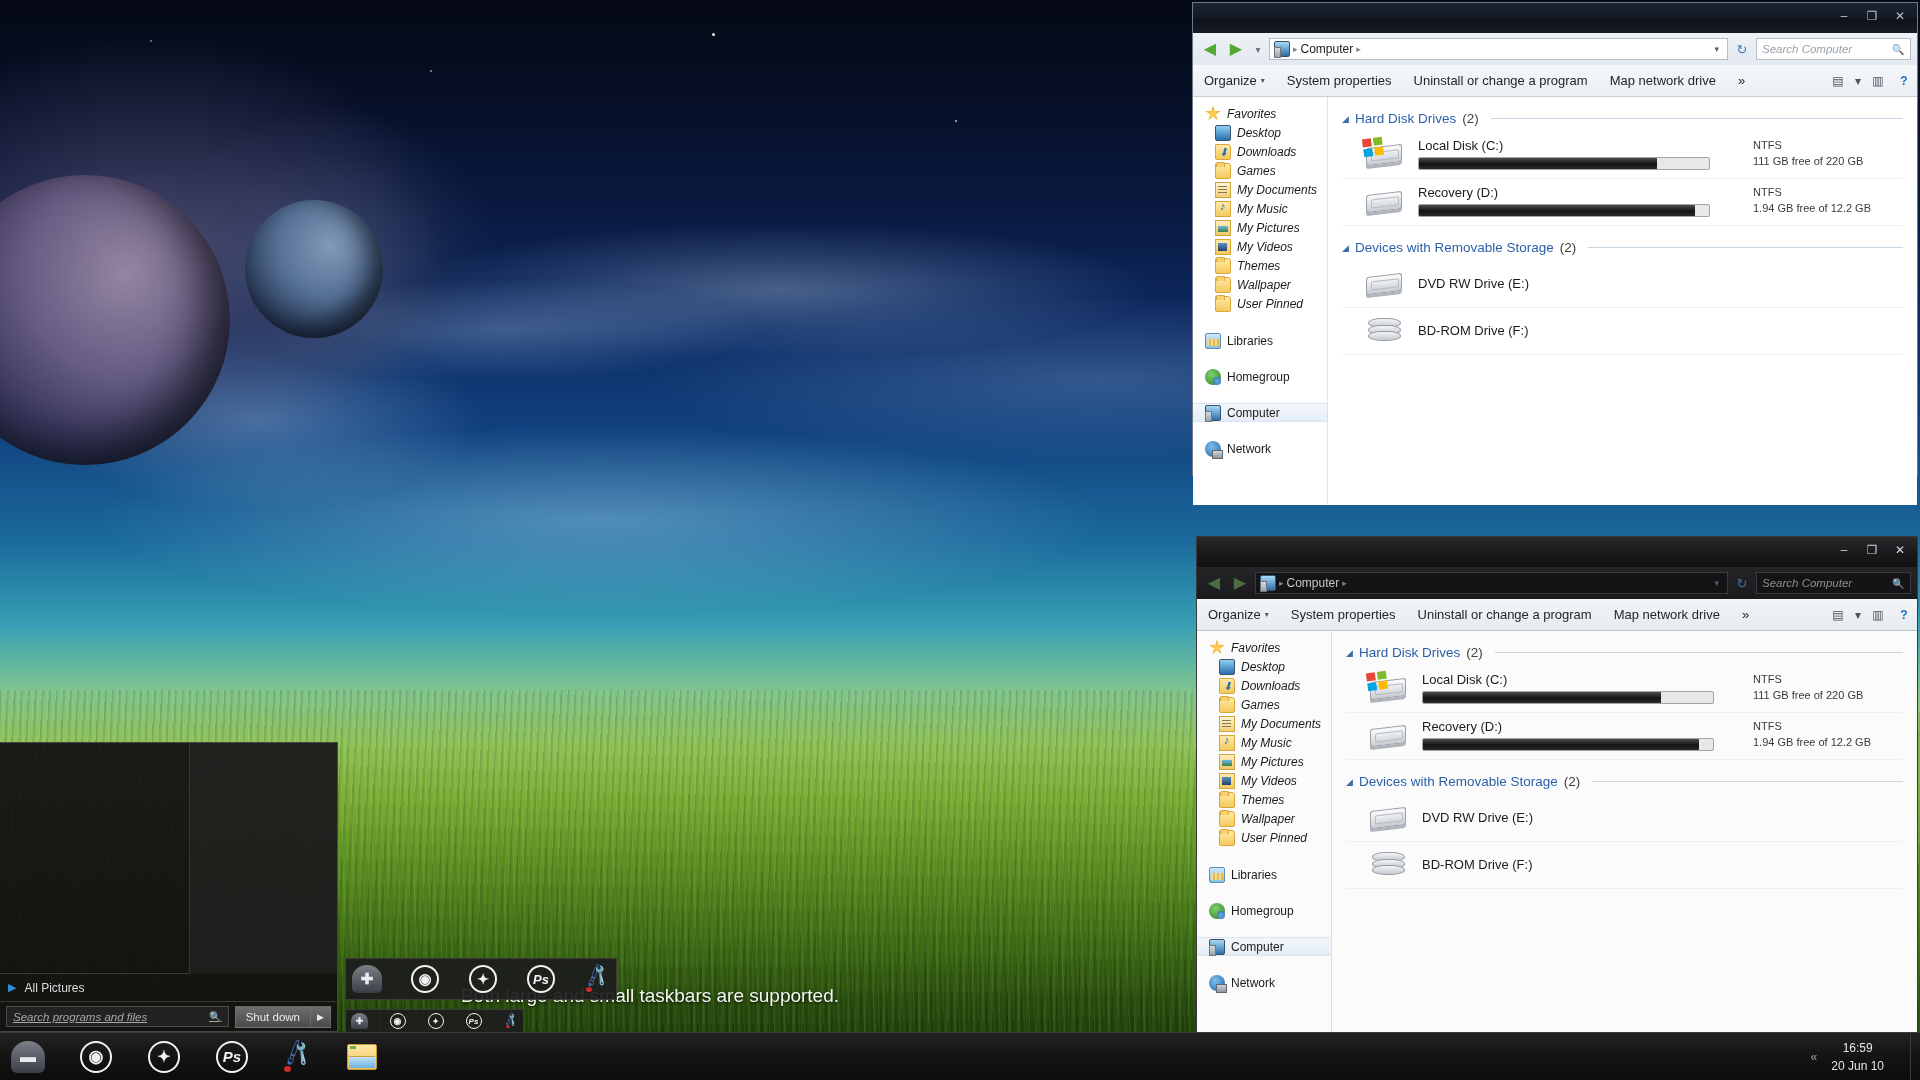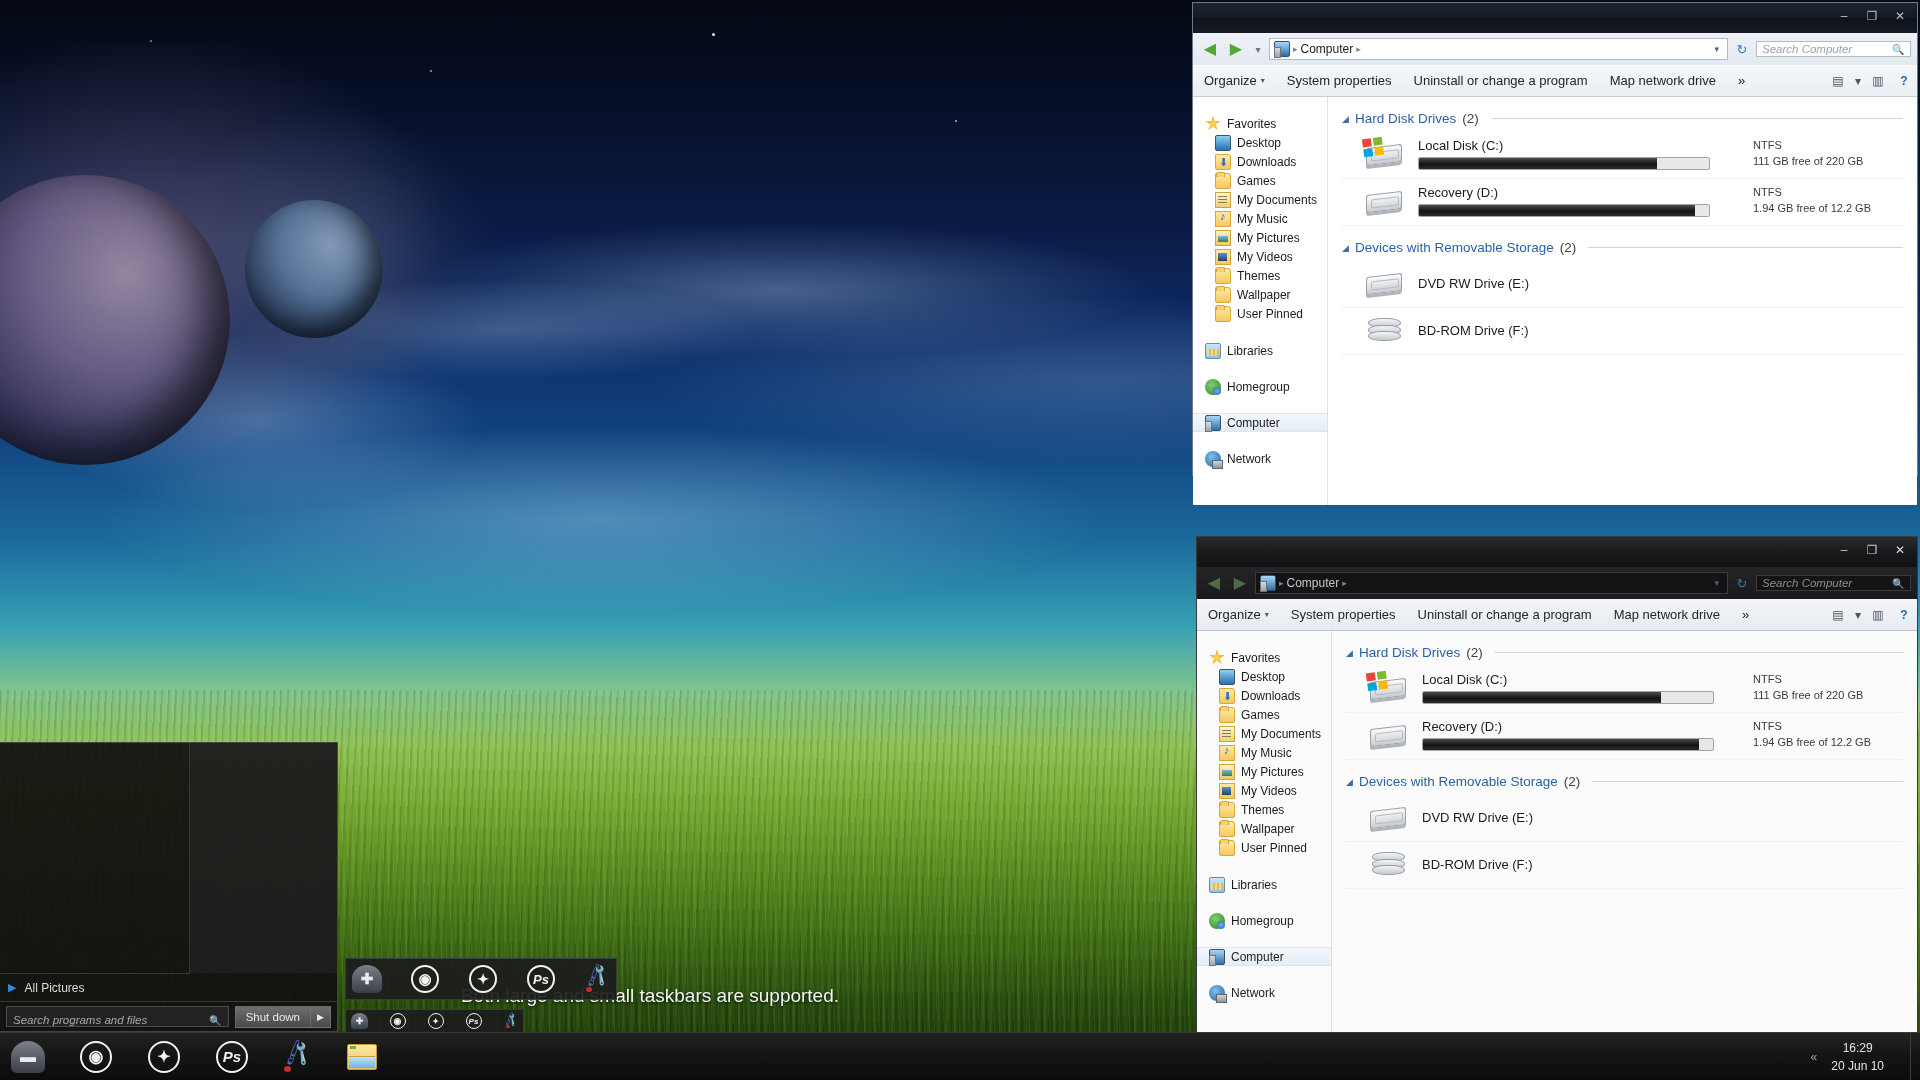--- a/index.html
+++ b/index.html
@@ -140,36 +140,36 @@
   .crumbbox {
     flex: 1; height: 22px; display: flex; align-items: center; gap: 3px;
     padding: 0 4px; font-size: 12px;
   }
   .win-light .crumbbox { background: #fff; border: 1px solid #b4bcc6; color: #1b1b1b; }
   .win-dark .crumbbox { background: #141416; border: 1px solid #3b3b3f; color: #c5c5c5; }
   .crumbbox .chev { color: #7a838d; font-size: 9px; }
   .crumb-caret { font-size: 9px; color: #55606b; padding-right: 4px; }
 
   .searchbox {
-    width: 155px; height: 16px; display: flex; align-items: center; justify-content: space-between;
+    width: 155px; height: 22px; display: flex; align-items: center; justify-content: space-between;
     padding: 0 5px; font-size: 11.5px; font-style: italic;
   }
   .win-light .searchbox { background: #fff; border: 1px solid #b4bcc6; color: #9aa3ad; }
   .win-dark .searchbox { background: #141416; border: 1px solid #3b3b3f; color: #8d8d8d; }
 
   .refreshbtn { width: 20px; text-align: center; color: #3b7ec4; font-size: 13px; }
 
   .tbitem { padding: 0 11px; height: 32px; display: flex; align-items: center; gap: 4px; white-space: nowrap; }
   .tbcaret { font-size: 8px; color: #51585f; }
   .tbspacer { flex: 1; }
   .tbicon { width: 26px; height: 32px; display: flex; align-items: center; justify-content: center; color: #4a5560; font-size: 12px; }
   .tbicon.help { color: #1c6fb8; font-weight: bold; }
 
   
-  .navgroup { padding-top: 17px; }
+  .navgroup { padding-top: 7px; font-style: italic; }
   .navitem {
     height: 19px; display: flex; align-items: center; gap: 6px;
     font-size: 12px; padding-left: 12px; white-space: nowrap;
   }
   .navitem.child { padding-left: 22px; }
   .navitem.selected { background: linear-gradient(to bottom,#f3f7fb,#e4edf6); border-top: 1px solid #dae5ef; border-bottom: 1px solid #dae5ef; }
   .navicon { width: 16px; height: 16px; flex: 0 0 16px; position: relative; }
 
   .ico-folder { background: linear-gradient(to bottom,#ffe9a8,#f5c95c); border: 1px solid #d9a63a; border-radius: 1px 3px 2px 2px; }
   .ico-folder::before { content:""; position:absolute; left:0; top:-2px; width:7px; height:4px; background:#f7d070; border:1px solid #d9a63a; border-bottom:none; border-radius:2px 2px 0 0; }
@@ -255,22 +255,22 @@
     height: 28px; display: flex; align-items: center; gap: 8px;
     padding-left: 8px; border-top: 1px solid rgba(95,95,95,0.5);
     width: 190px;
   }
   #sm-allprog .tri { color: #2f8fd8; font-size: 11px; }
   #sm-allprog .lbl { color: #dcdcdc; font-size: 12px; }
   #sm-bottom { height: 30px; display: flex; align-items: center; gap: 6px; padding: 0 6px;
     border-top: 1px solid rgba(95,95,95,0.5); }
   #sm-search {
     flex: 1; height: 21px; background: rgba(35,35,35,0.9); border: 1px solid rgba(105,105,105,0.6);
-    display: flex; align-items: flex-end; justify-content: space-between; padding: 0 6px;
-    font-size: 11.5px; font-style: italic; color: #a8a8a8;
+    display: flex; align-items: center; justify-content: space-between; padding: 0 6px;
+    font-size: 11.5px; font-style: italic; color: #a8a8a8; text-decoration: underline;
   }
   #sm-shutdown {
     height: 22px; display: flex; align-items: stretch;
     border: 1px solid rgba(120,120,120,0.6);
     background: linear-gradient(to bottom,#6e6e6e,#4a4a4a);
   }
   #sm-shutdown .lbl { padding: 0 10px; display: flex; align-items: center; color: #eaeaea; font-size: 11.5px; }
   #sm-shutdown .arrow { width: 20px; display: flex; align-items: center; justify-content: center;
     border-left: 1px solid rgba(120,120,120,0.6); color: #eaeaea; font-size: 9px; }
 
@@ -816,18 +816,18 @@
       <span class="wr" style="font-size:17px;">🔧</span>
       <span class="dot" style="width:7px;height:6px;"></span>
     </div>
     <div class="tbi">
       <div class="ic-explorer" style="width:30px;height:26px;"></div>
     </div>
   </div>
   <div id="tray">
     <div id="tray-chev">«</div>
     <div id="clock">
-      <div>16:29</div>
+      <div>16:59</div>
       <div>20 Jun 10</div>
     </div>
   </div>
   <div id="showdesk"></div>
 </div>
 
 </body></html>

